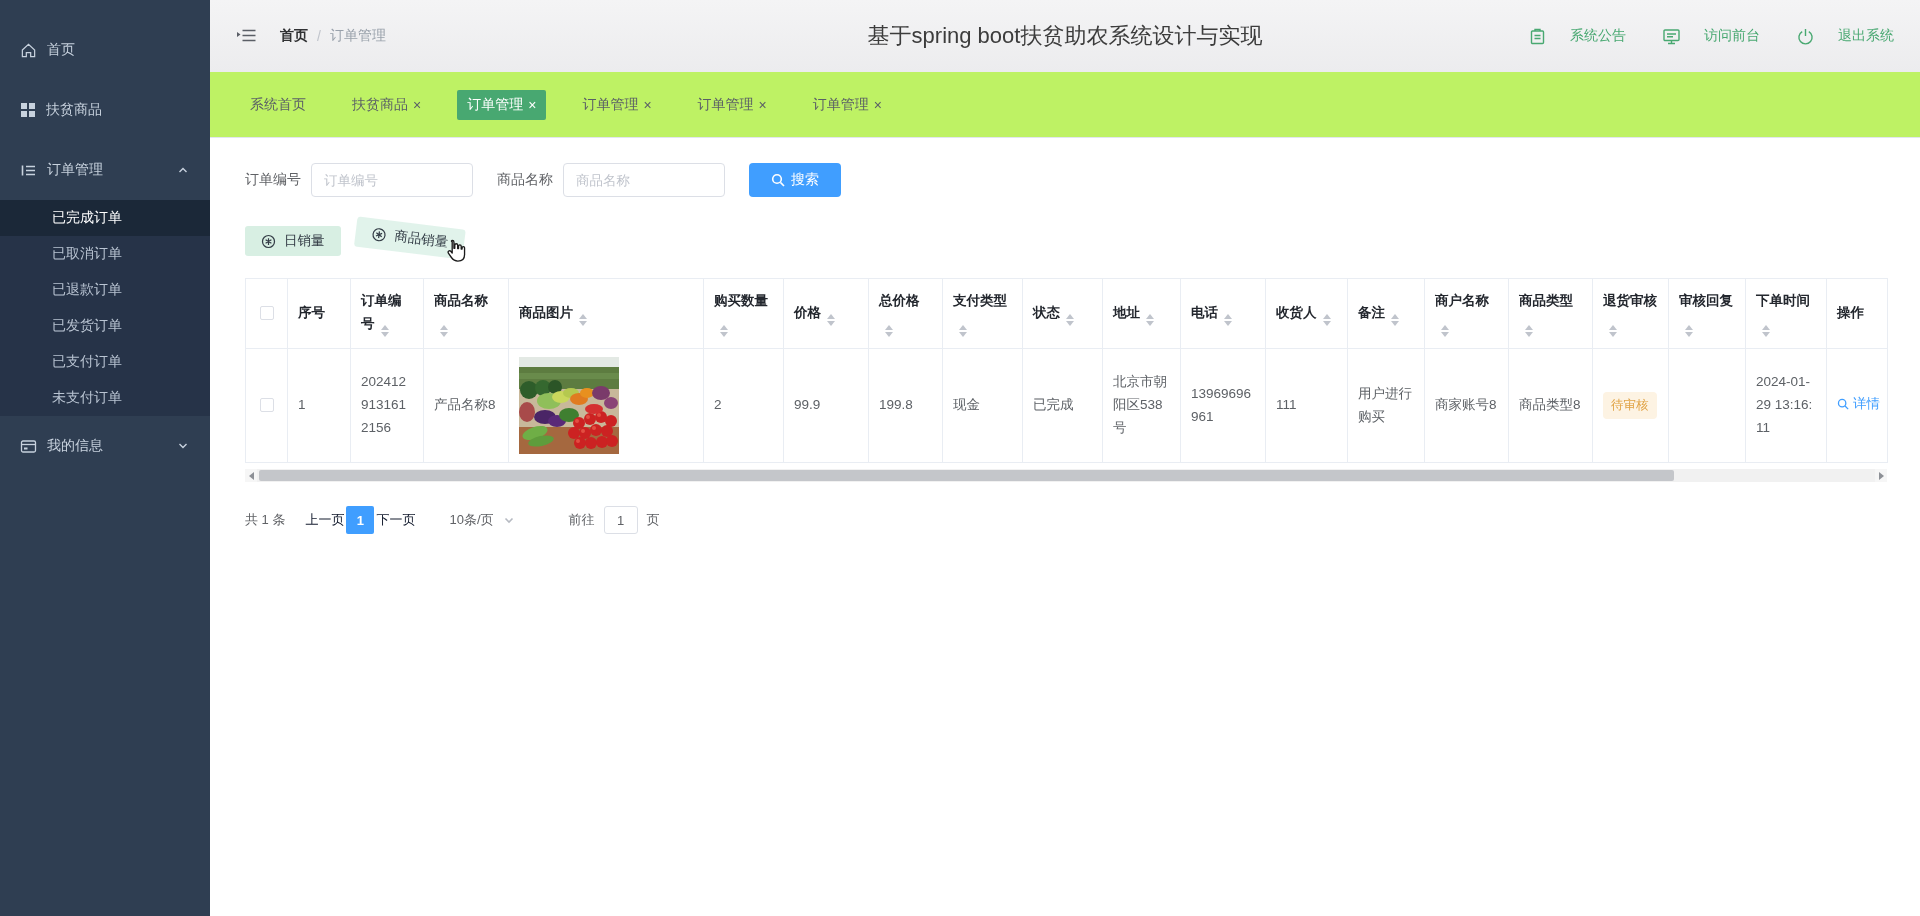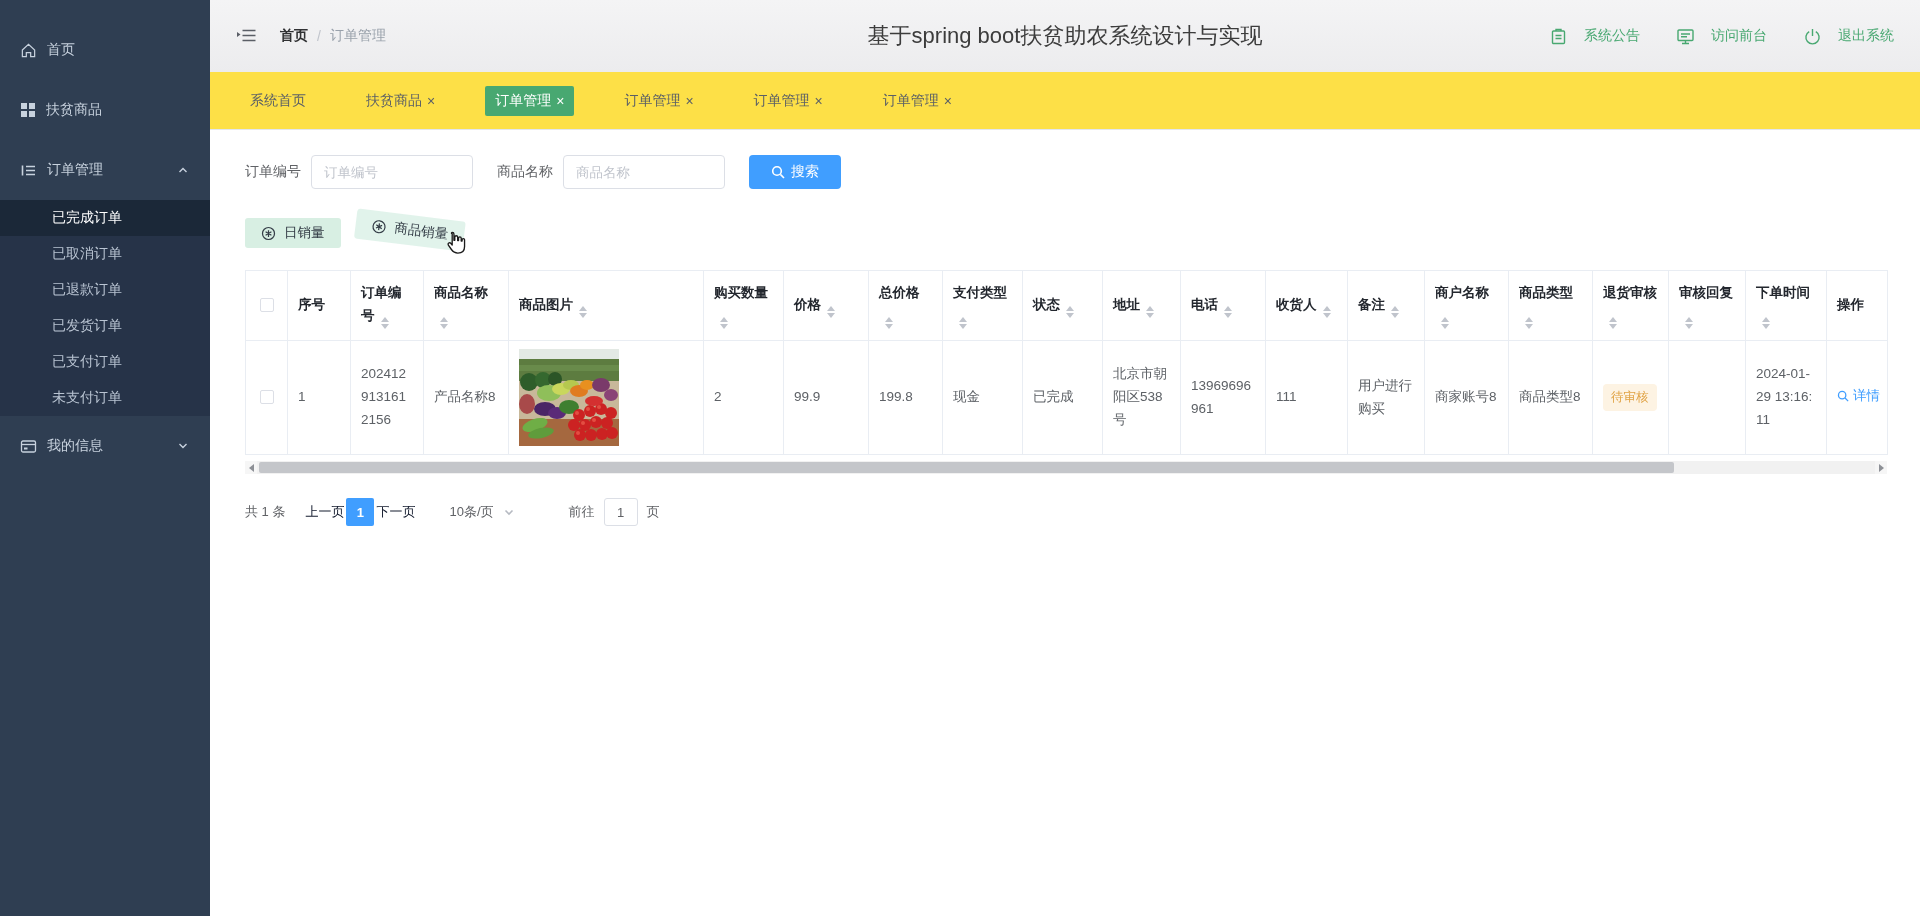--- a/index.html
+++ b/index.html
@@ -27,25 +27,25 @@
     display:flex; align-items:center; padding:0 26px; position:relative; flex-shrink:0; }
   .hamburger { display:flex; align-items:center; cursor:pointer; }
   .breadcrumb { margin-left:22px; display:flex; align-items:center; gap:9px; font-size:14px; }
   .crumb-home { color:#303133; font-weight:bold; }
   .crumb-sep  { color:#c0c4cc; }
   .crumb-cur  { color:#99a1ab; }
   .page-title { position:absolute; left:50%; transform:translateX(-50%);
     font-size:22px; color:#3c3c3c; white-space:nowrap; font-weight:400; }
   .top-actions { margin-left:auto; display:flex; align-items:center; gap:36px;
     font-size:14px; color:var(--accent_green); }
-  .top-action { display:flex; align-items:center; gap:16px; cursor:pointer; }
+  .top-action { display:flex; align-items:center; gap:23px; cursor:pointer; }
   .top-action svg { stroke:var(--accent_green); fill:none; stroke-width:1.4; }
 
-  .tabsbar { height:58px; flex-shrink:0; display:flex; align-items:center; gap:40px;
-    padding:0 30px; background:#fde047; border-bottom:1px solid #e2e6ee; }
+  .tabsbar { height:66px; flex-shrink:0; display:flex; align-items:center; gap:26px;
+    padding:0 30px; background:#bef264; border-bottom:1px solid #e2e6ee; }
   .tab { font-size:14px; color:#5a5f66; display:flex; align-items:center; gap:5px;
     cursor:pointer; padding:6px 10px; border-radius:2px; white-space:nowrap; }
   .tab.active { background:var(--accent_green); color:#fff; }
   .tab .close-x { font-size:14px; line-height:1; }
 
   
   .content { flex:1; padding:24px 0 0 35px; position:relative; }
 
   .search-row { display:flex; align-items:center; height:36px; }
   .search-label { font-size:14px; color:#606266; margin-right:10px; }

